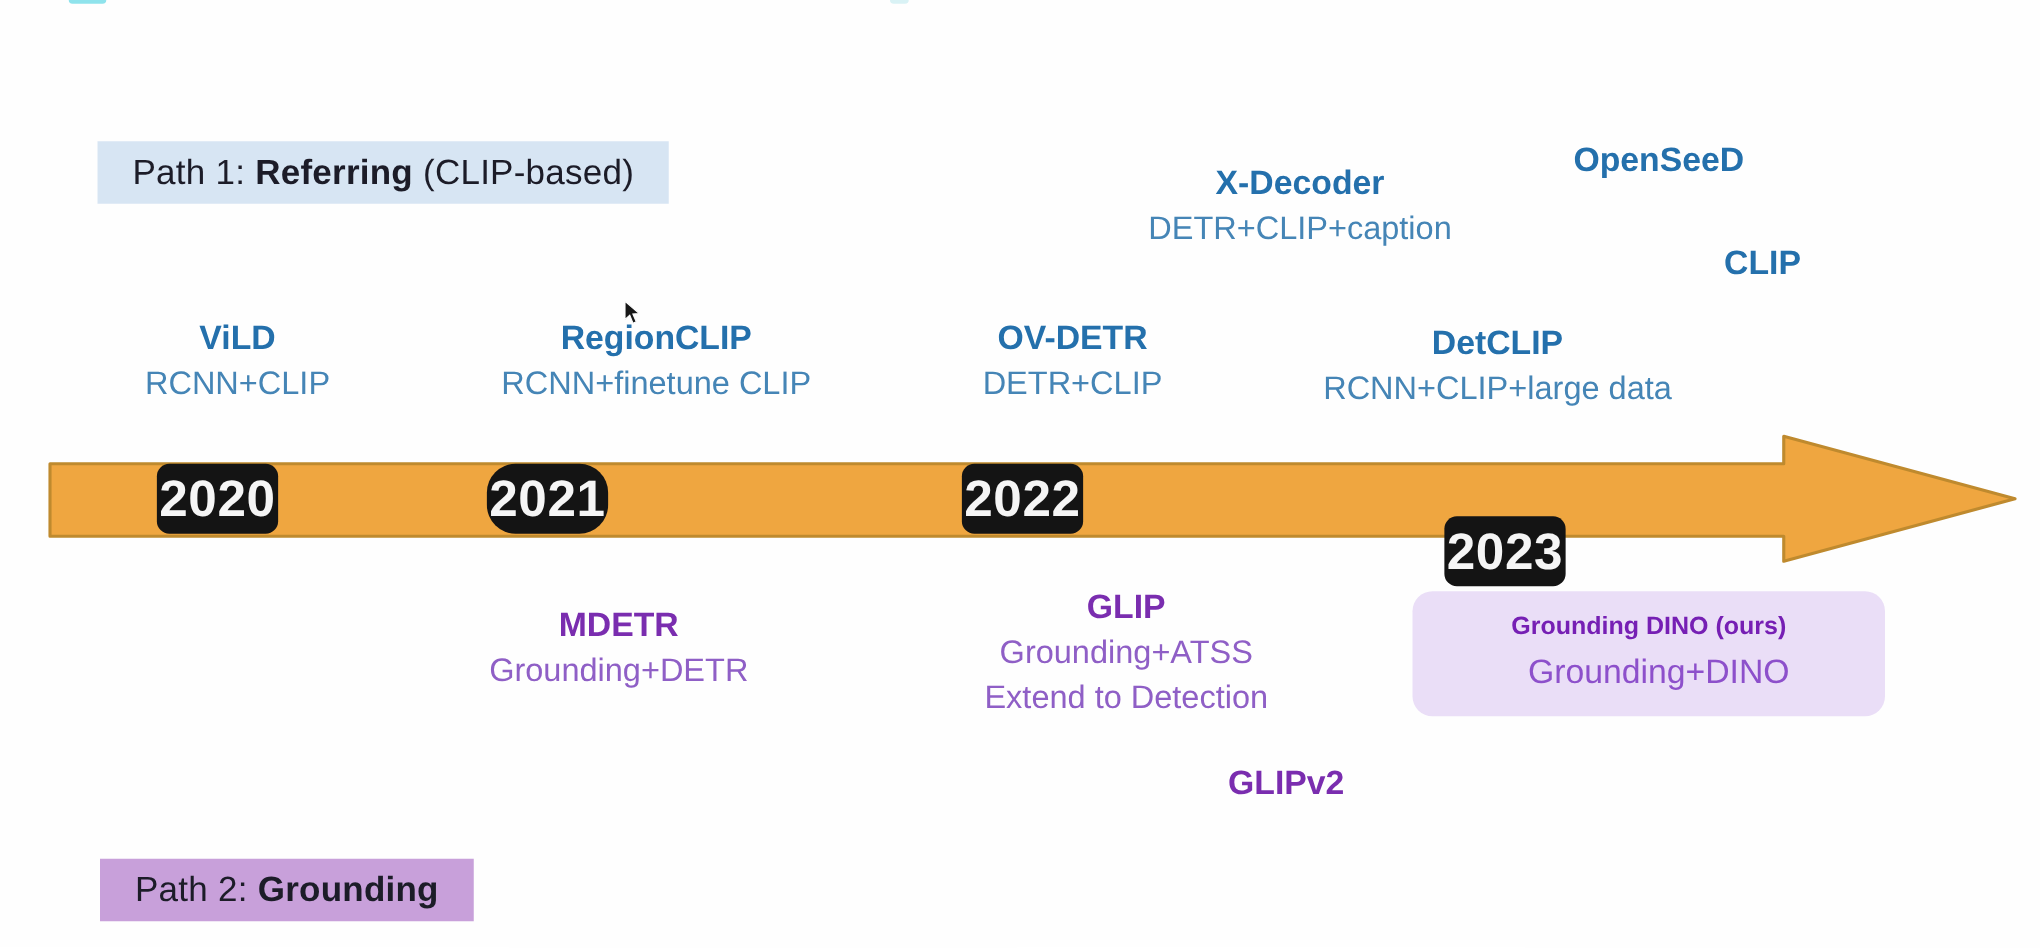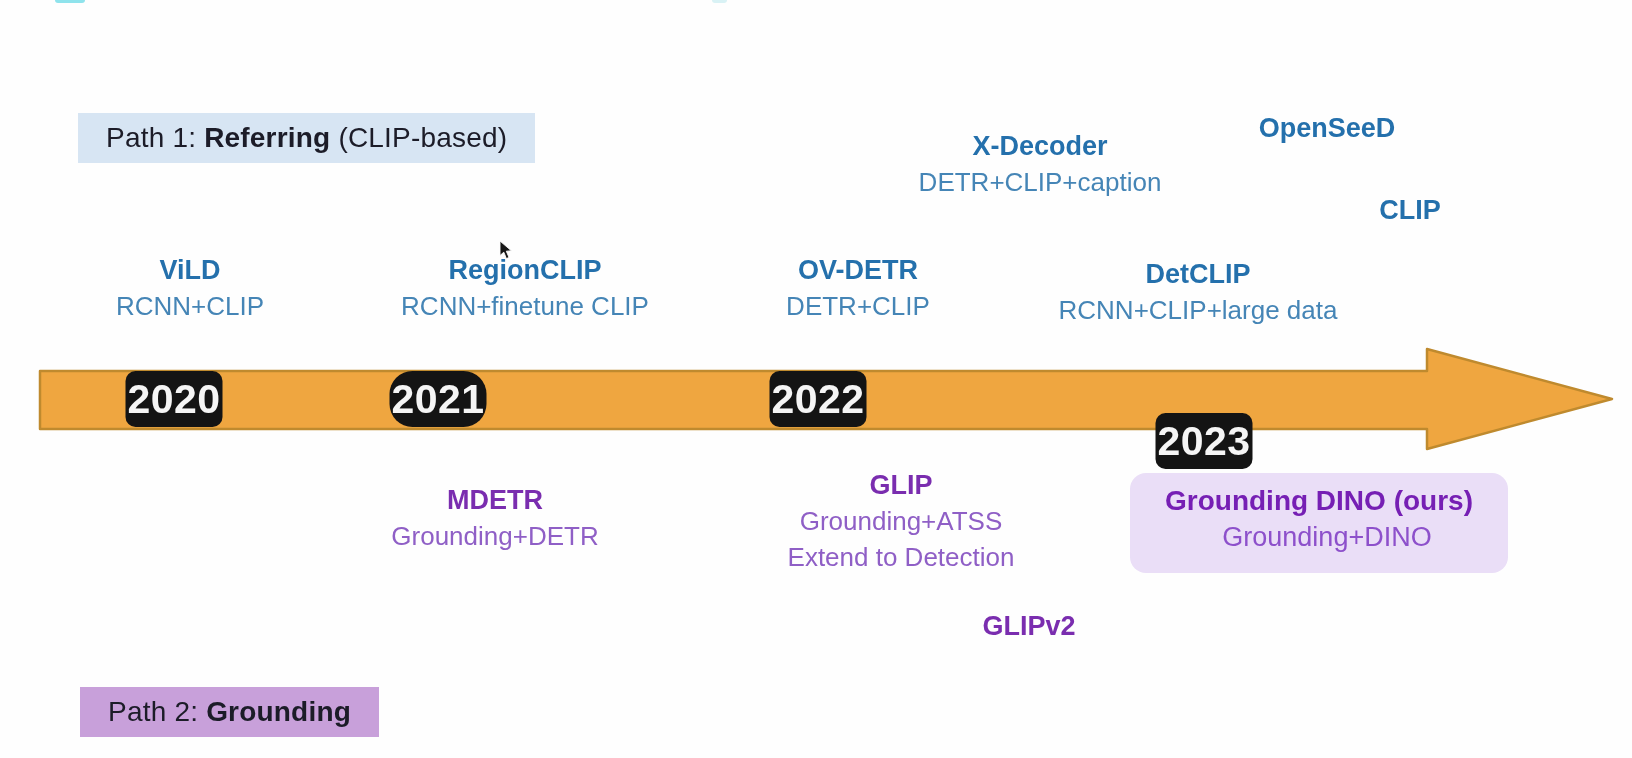--- a/index.html
+++ b/index.html
@@ -84,21 +84,21 @@
     left:1130px;top:473px;
     width:378px;height:100px;
     background:var(--dino-card-bg);
     border-radius:16px;
     text-align:center;
     padding-top:10px;
     box-sizing:border-box;
     white-space:nowrap;
     z-index:2;
   }
-  .dino-card .entry-title{color:var(--dino-purple-bold);font-size:28px;}
+  .dino-card .entry-title{color:var(--dino-purple-bold);font-size:20px;}
   .dino-card .entry-line{color:var(--dino-purple);font-size:27px;padding-left:16px;}
 
   .cursor{position:absolute;left:499px;top:240px;z-index:5;}
 </style>
 </head>
 <body>
 
 <div class="canvas">
 
   <div class="edge-sliver sliver-a"></div>

